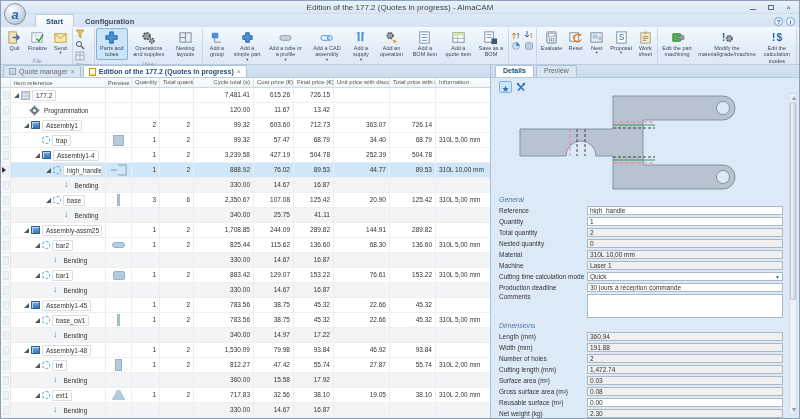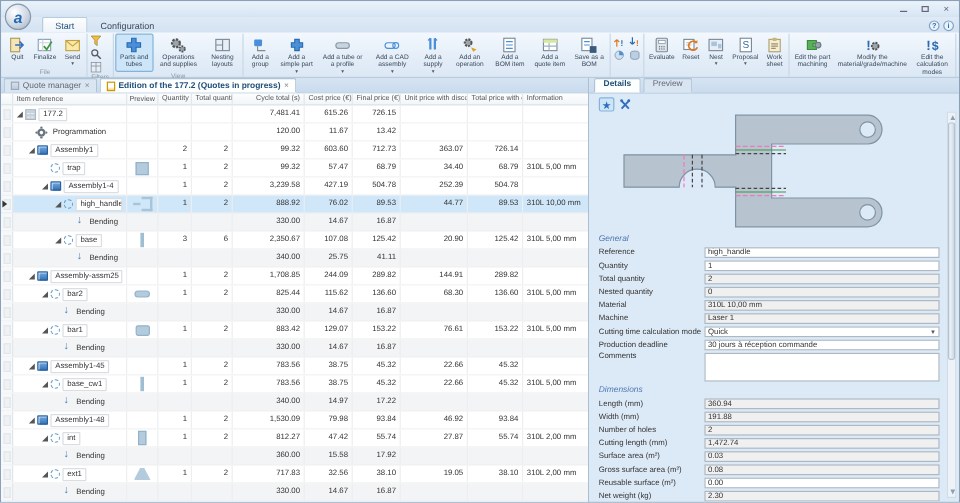--- a/index.html
+++ b/index.html
@@ -12,21 +12,21 @@
   .title { font-size:8px; color:#444; }
   .win-controls { position:absolute; right:2px; top:1px; display:flex; gap:1px; }
   .wbtn { width:17px; height:11px; display:flex; align-items:center; justify-content:center; color:#667; font-size:8px; }
   .wbtn .bar { width:6px; height:1px; background:#667; margin-top:4px; }
   .wbtn .box { width:6px; height:5px; border:1px solid #667; }
   .wbtn .x { font-size:8px; line-height:8px; color:#667; }
 
   
   .tabrow { height:13px; background:linear-gradient(#dfeaf6,#d3e2f2); display:flex; align-items:flex-end; position:relative; padding-left:34px; }
   .logo { position:absolute; left:3px; top:-11px; width:22px; height:22px; border-radius:50%; background:radial-gradient(circle at 35% 30%, #ffffff, #cfd9e4 55%, #9fb0c2); border:1px solid #8898aa; color:#2a6ab5; font-weight:bold; font-style:italic; font-size:13px; text-align:center; line-height:21px; z-index:5; }
-  .rtab { font-size:7.5px; color:#3a4a5c; padding:2px 10px 1px; border:1px solid transparent; border-bottom:none; }
+  .rtab { font-size:7.5px; color:#3a4a5c; padding:2px 10px 1px; border:1px solid transparent; border-bottom:none;font-weight:bold; }
   .rtab.active { background:linear-gradient(#fdfefe,#eef4fb); border-color:#b9cbde; border-radius:2px 2px 0 0; color:#1f4e79; }
   .help-icons { position:absolute; right:4px; bottom:1px; display:flex; gap:3px; }
   .hicon { width:9px; height:9px; border-radius:50%; background:#eaf2fa; border:1px solid #7fa3c8; color:#2a6ab5; font-size:6px; font-weight:bold; text-align:center; line-height:8px; }
 
   
   .ribbon { height:38px; background:linear-gradient(#f3f8fd,#e3edf8 60%,#dce8f5); border-bottom:1px solid #b9cbde; display:flex; align-items:stretch; padding:1px 2px 0; }
   .rgroup { display:flex; flex-direction:column; border-right:1px solid #c9d7e6; padding:0 1px; }
   .rbtns { display:flex; flex:1; align-items:flex-start; }
   .rbtn { display:flex; flex-direction:column; align-items:center; padding:1px 2px; border:1px solid transparent; border-radius:2px; }
   .rbtn.sel { background:#cde5f8; border-color:#84b3da; }
@@ -125,20 +125,21 @@
   .dd-arrow { display:none; }
   .frow[data-kind="dropdown"] .dd-arrow { display:block; font-size:5px; color:#556; }
   .dd-arrow::after { content:"▼"; }
 </style>
 </head>
 <body>
 
 <div class="window">
 
   <div class="titlebar">
+    <span class="title">Edition of the 177.2 (Quotes in progress) - AlmaCAM</span>
     <div class="win-controls">
       <div class="wbtn">
           <span class="bar"></span>
         </div>
       <div class="wbtn">
           <span class="box"></span>
         </div>
       <div class="wbtn">
           <span class="x">×</span>
         </div>

